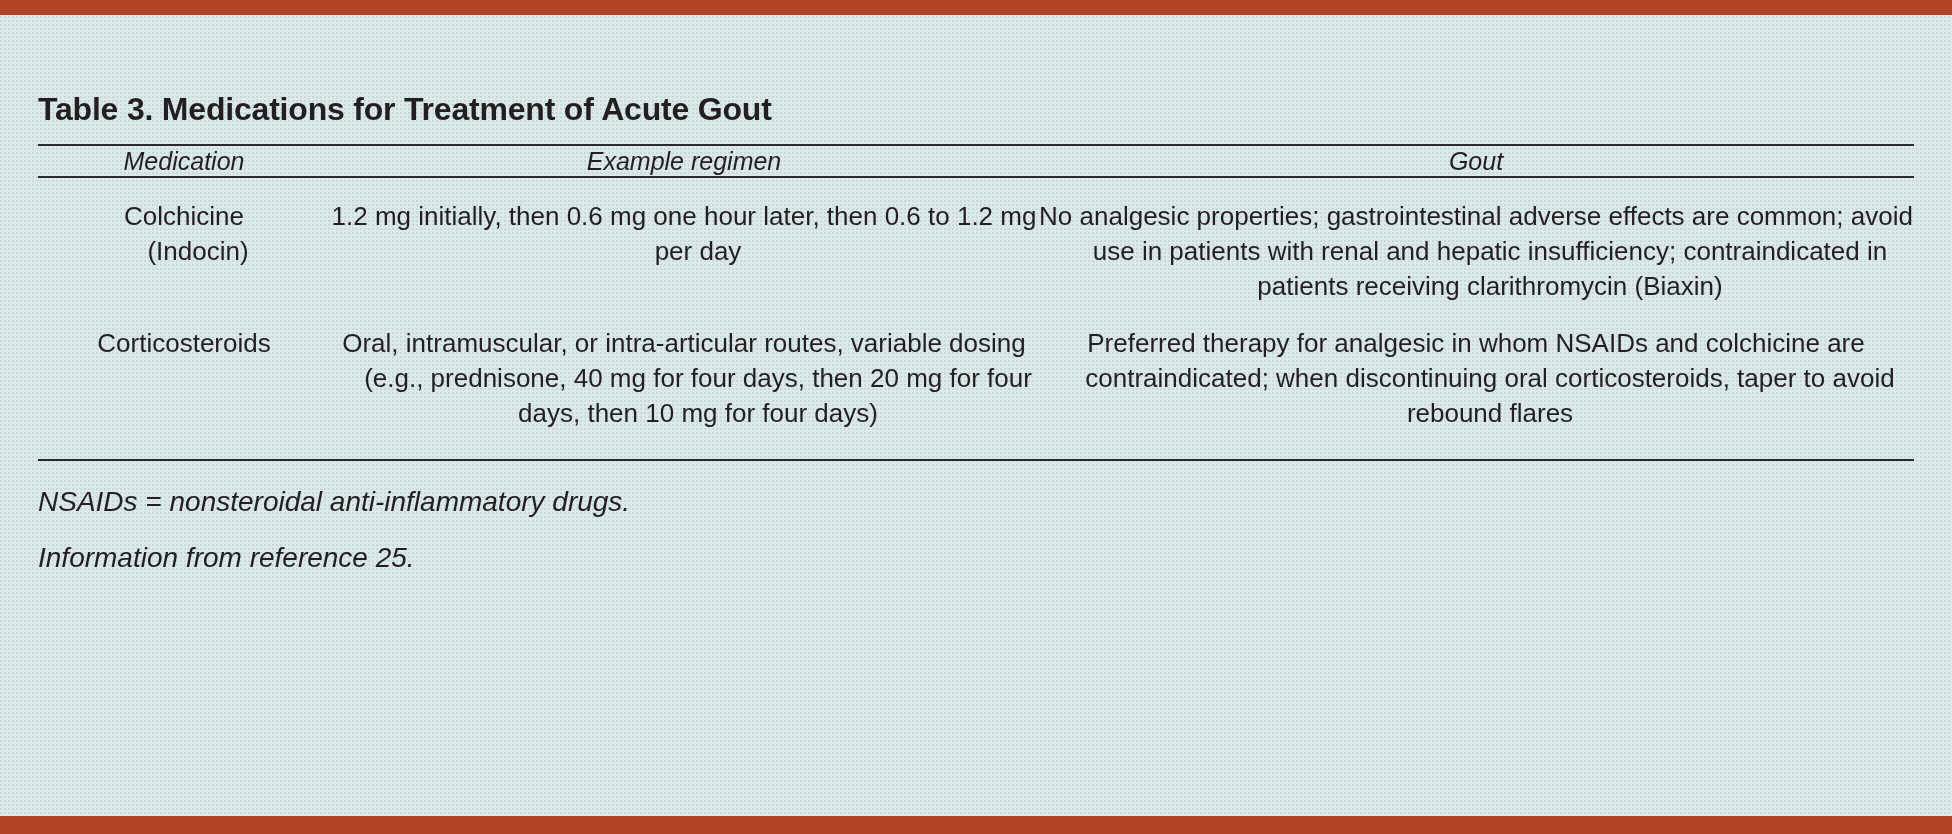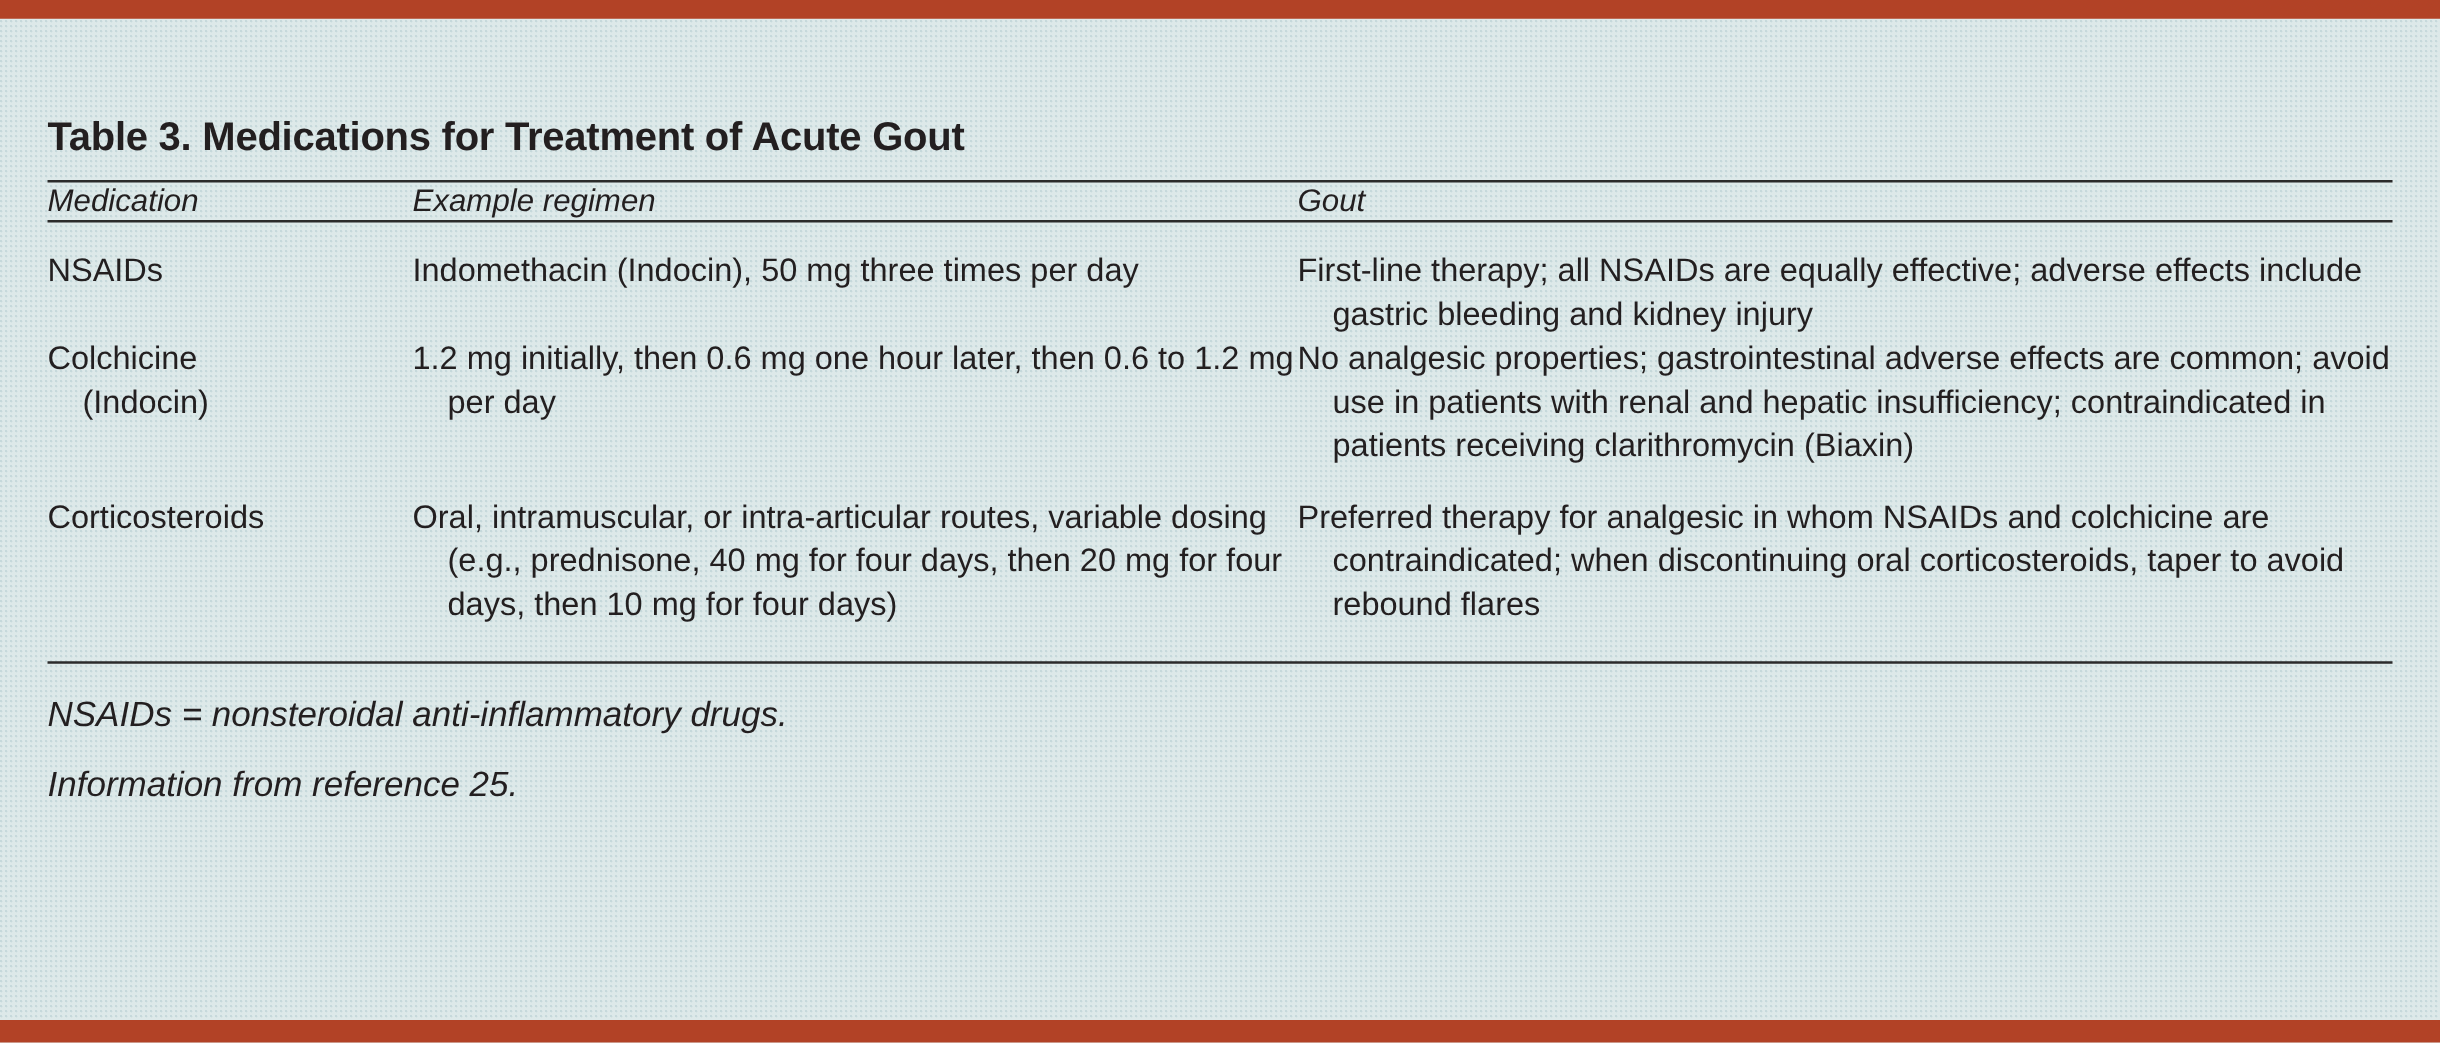--- a/index.html
+++ b/index.html
@@ -66,21 +66,21 @@
   table.tbl {
     width: 1876px;
     border-collapse: collapse;
     table-layout: fixed;
   }
   table.tbl col.c1 { width: 292px; }
   table.tbl col.c2 { width: 708px; }
   table.tbl col.c3 { width: 876px; }
 
   table.tbl th, table.tbl td {
-    text-align: left;
+    text-align: center;
     vertical-align: top;
     padding: 0;
     color: #231f20;
   }
 
   .hdr-row th {
     font-style: italic;
     font-weight: normal;
     font-size: 25px;
     line-height: 30px;
@@ -154,31 +154,20 @@
     <div class="rule rule-header"></div>
 
     <table class="tbl">
       <colgroup>
         <col class="c1">
           <col class="c2">
           <col class="c3">
       </colgroup>
       <tbody>
 
-        <tr class="body-row">
-          <td>
-            <span class="cell-text nohang">NSAIDs</span>
-          </td>
-          <td>
-            <span class="cell-text">Indomethacin (Indocin), 50 mg three times per day</span>
-          </td>
-          <td>
-            <span class="cell-text">First-line therapy; all NSAIDs are equally effective; adverse effects include gastric bleeding and kidney injury</span>
-          </td>
-        </tr>
 
         <tr class="body-row">
           <td>
             <span class="cell-text nohang">Colchicine</span>
             <span class="cell-text" style="padding-left:28px;text-indent:0;">(Indocin)</span>
           </td>
           <td>
             <span class="cell-text">1.2 mg initially, then 0.6 mg one hour later, then 0.6 to 1.2 mg per day</span>
           </td>
           <td>

